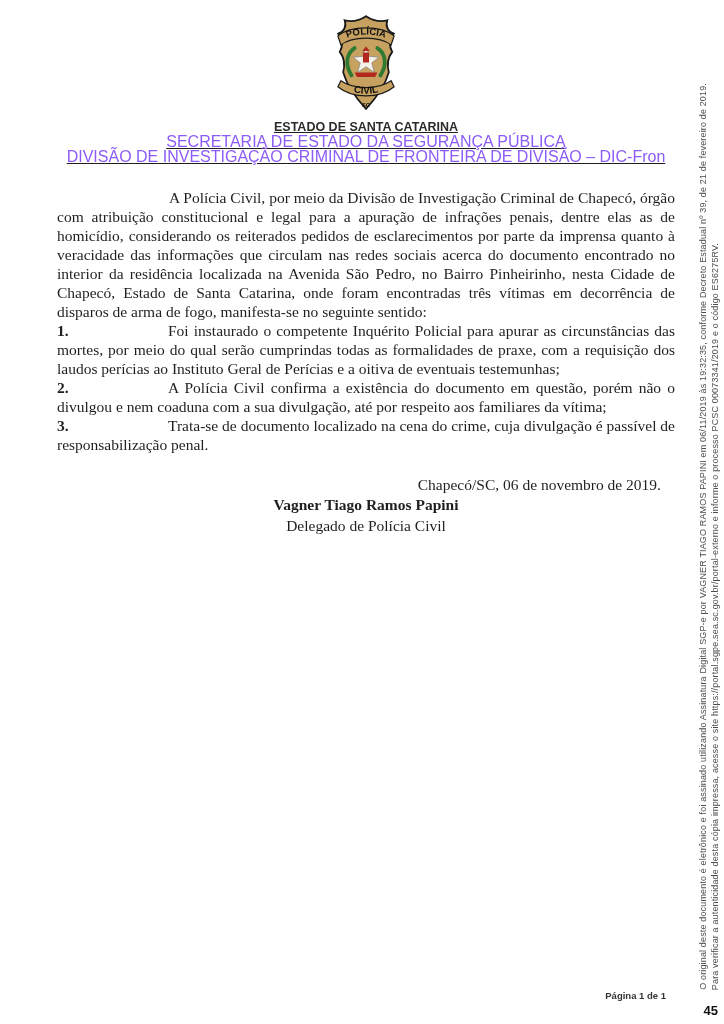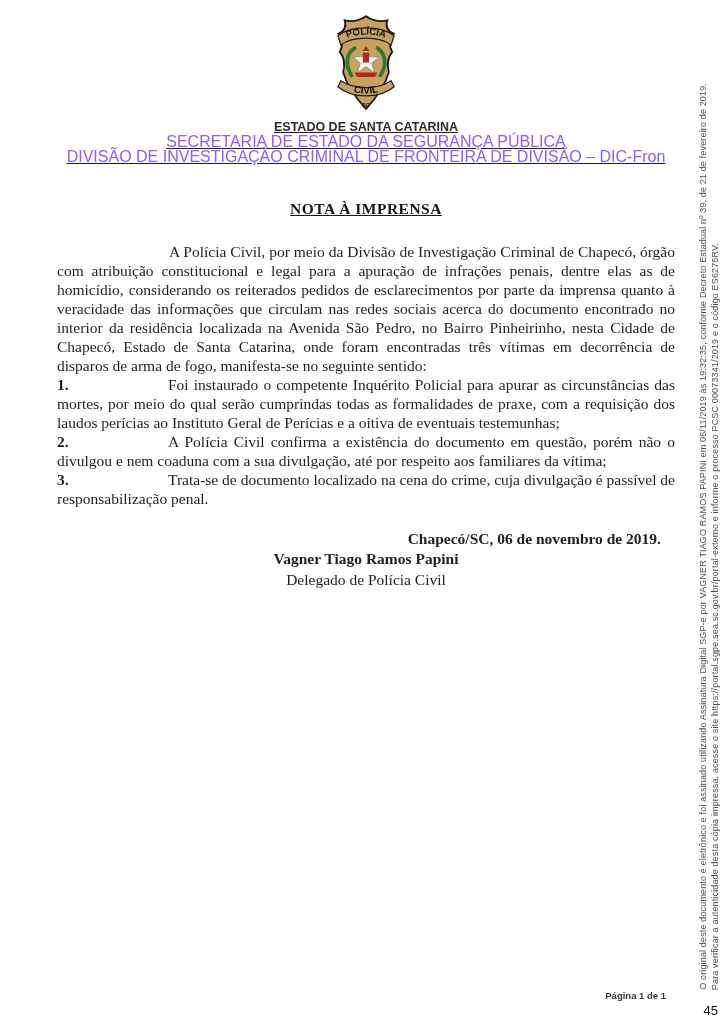--- a/index.html
+++ b/index.html
@@ -25,21 +25,21 @@
     font-size:15.5px; font-weight:bold; letter-spacing:.5px;
     text-decoration:underline; color:#161616;
   }
 
   
   .body-text { margin-top:24px; font-size:15.5px; line-height:19px; text-align:justify; }
   .body-text p { margin:0; }
   .lead-par { text-indent:112px; }
   .item-num { display:inline-block; width:111px; font-weight:bold; text-indent:0; }
 
-  .dateline { margin-top:22px; text-align:right; padding-right:14px; font-size:15.5px;font-weight:bold; }
+  .dateline { margin-top:22px; text-align:right; padding-right:14px; font-size:15.5px; }
 
   .signature { text-align:center; line-height:21px; }
   .sig-name { font-size:15.5px; font-weight:bold; }
   .sig-role { font-size:15.5px; }
 
   
   .footer {
     position:absolute; left:44px; width:624px; bottom:16px;
     font-family:"Liberation Sans", sans-serif; font-size:9.5px; color:#333;
   }
@@ -52,21 +52,21 @@
   .stamp-line {
     position:absolute; bottom:34px; white-space:nowrap;
     writing-mode:vertical-rl; transform:rotate(180deg);
     font-family:"Liberation Sans", sans-serif; font-size:9px;
     letter-spacing:.15px; color:#4d4d4d;
   }
   .stamp-1 { right:16px; }
   .stamp-2 { right:4px; }
   .stamp-page {
     position:absolute; right:6px; bottom:6px;
-    font-family:"Liberation Sans", sans-serif; font-size:13px; font-weight:normal; color:#111;
+    font-family:"Liberation Sans", sans-serif; font-size:13px; font-weight:bold; color:#111;
   }
 </style>
 </head>
 <body>
 
 <div class="page">
   <div class="content">
 
     <div class="badge-wrap">
       <svg width="76" height="99" viewBox="0 0 100 130">
@@ -100,21 +100,20 @@
         <text x="50" y="124" text-anchor="middle" font-family="Liberation Sans, sans-serif" font-size="7.5" font-weight="bold" fill="#111">SC</text>
       </svg>
     </div>
 
     <div class="org-header">
       <div class="org-line1">ESTADO DE SANTA CATARINA</div>
       <div class="org-line2">SECRETARIA DE ESTADO DA SEGURANÇA PÚBLICA</div>
       <div class="org-line3">DIVISÃO DE INVESTIGAÇÃO CRIMINAL DE FRONTEIRA DE DIVISÃO – DIC-Fron</div>
     </div>
 
-    <div class="doc-title">NOTA À IMPRENSA</div>
 
     <div class="body-text">
       <p class="lead-par">A Polícia Civil, por meio da Divisão de Investigação Criminal de Chapecó, órgão com atribuição constitucional e legal para a apuração de infrações penais, dentre elas as de homicídio, considerando os reiterados pedidos de esclarecimentos por parte da imprensa quanto à veracidade das informações que circulam nas redes sociais acerca do documento encontrado no interior da residência localizada na Avenida São Pedro, no Bairro Pinheirinho, nesta Cidade de Chapecó, Estado de Santa Catarina, onde foram encontradas três vítimas em decorrência de disparos de arma de fogo, manifesta-se no seguinte sentido:</p>
       <p>
         <span class="item-num">1.</span><span>Foi instaurado o competente Inquérito Policial para apurar as circunstâncias das mortes, por meio do qual serão cumprindas todas as formalidades de praxe, com a requisição dos laudos perícias ao Instituto Geral de Perícias e a oitiva de eventuais testemunhas;</span>
       </p>
       <p>
         <span class="item-num">2.</span><span>A Polícia Civil confirma a existência do documento em questão, porém não o divulgou e nem coaduna com a sua divulgação, até por respeito aos familiares da vítima;</span>
       </p>
       <p>

